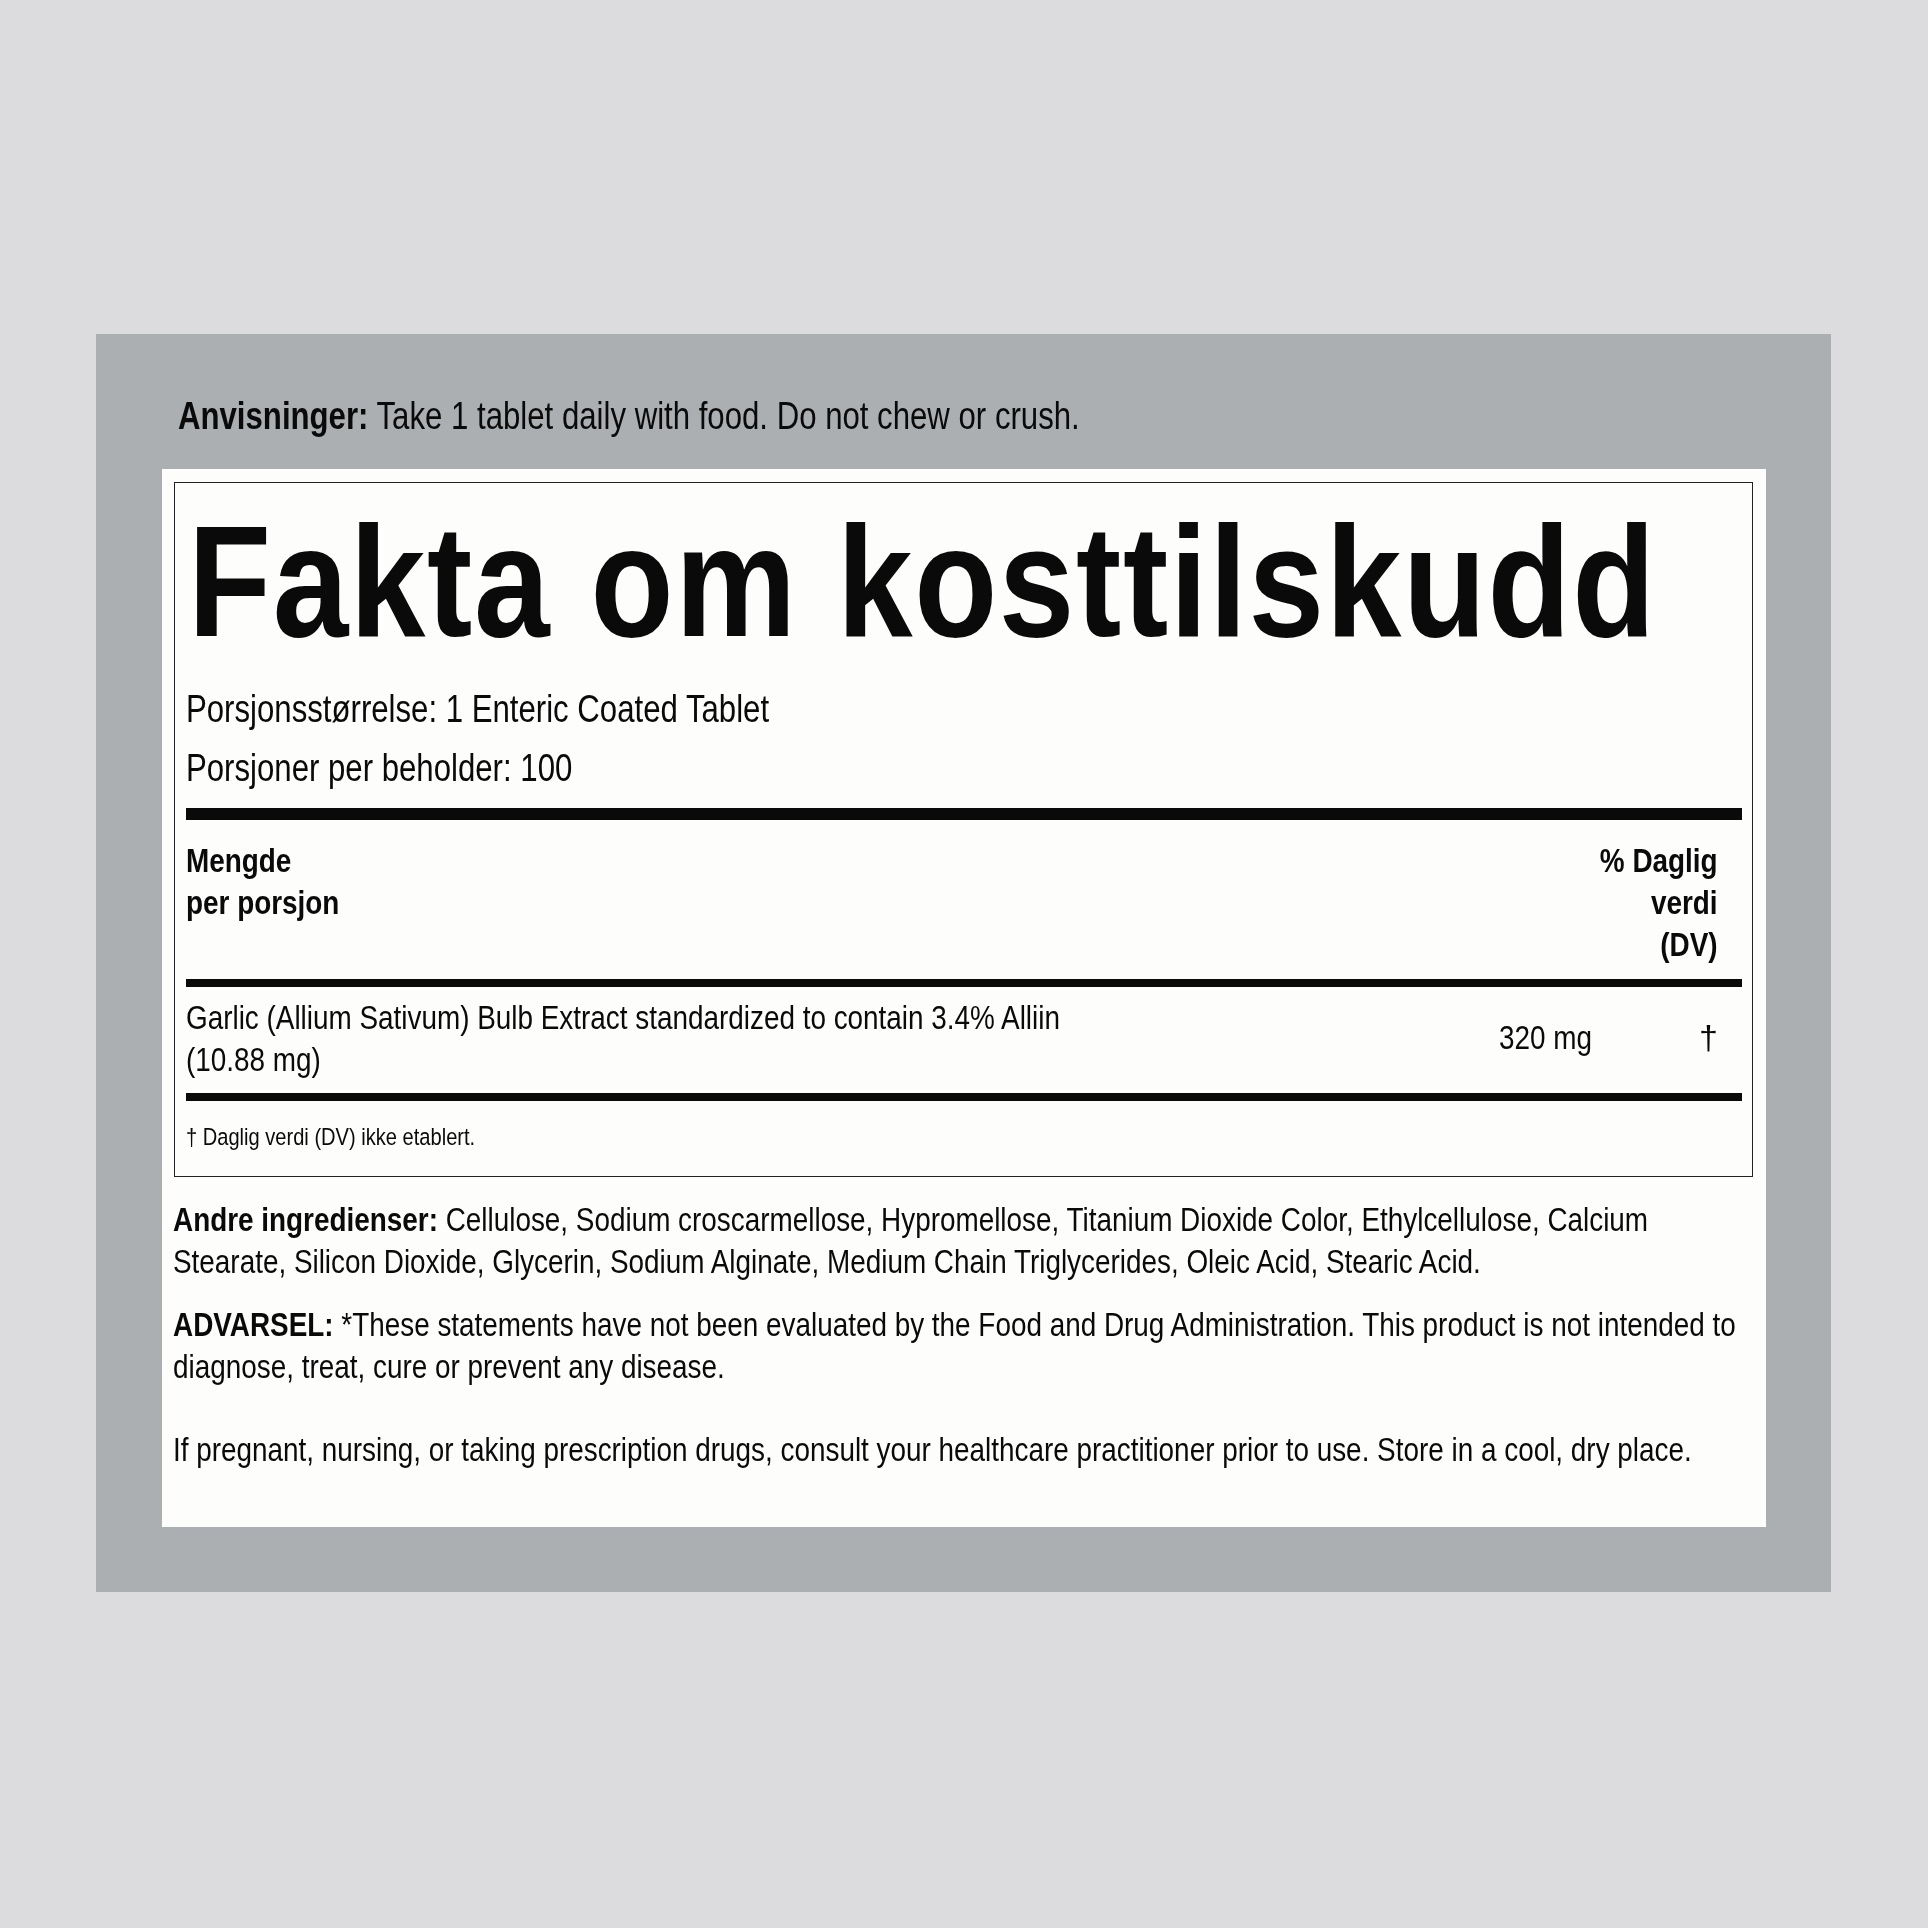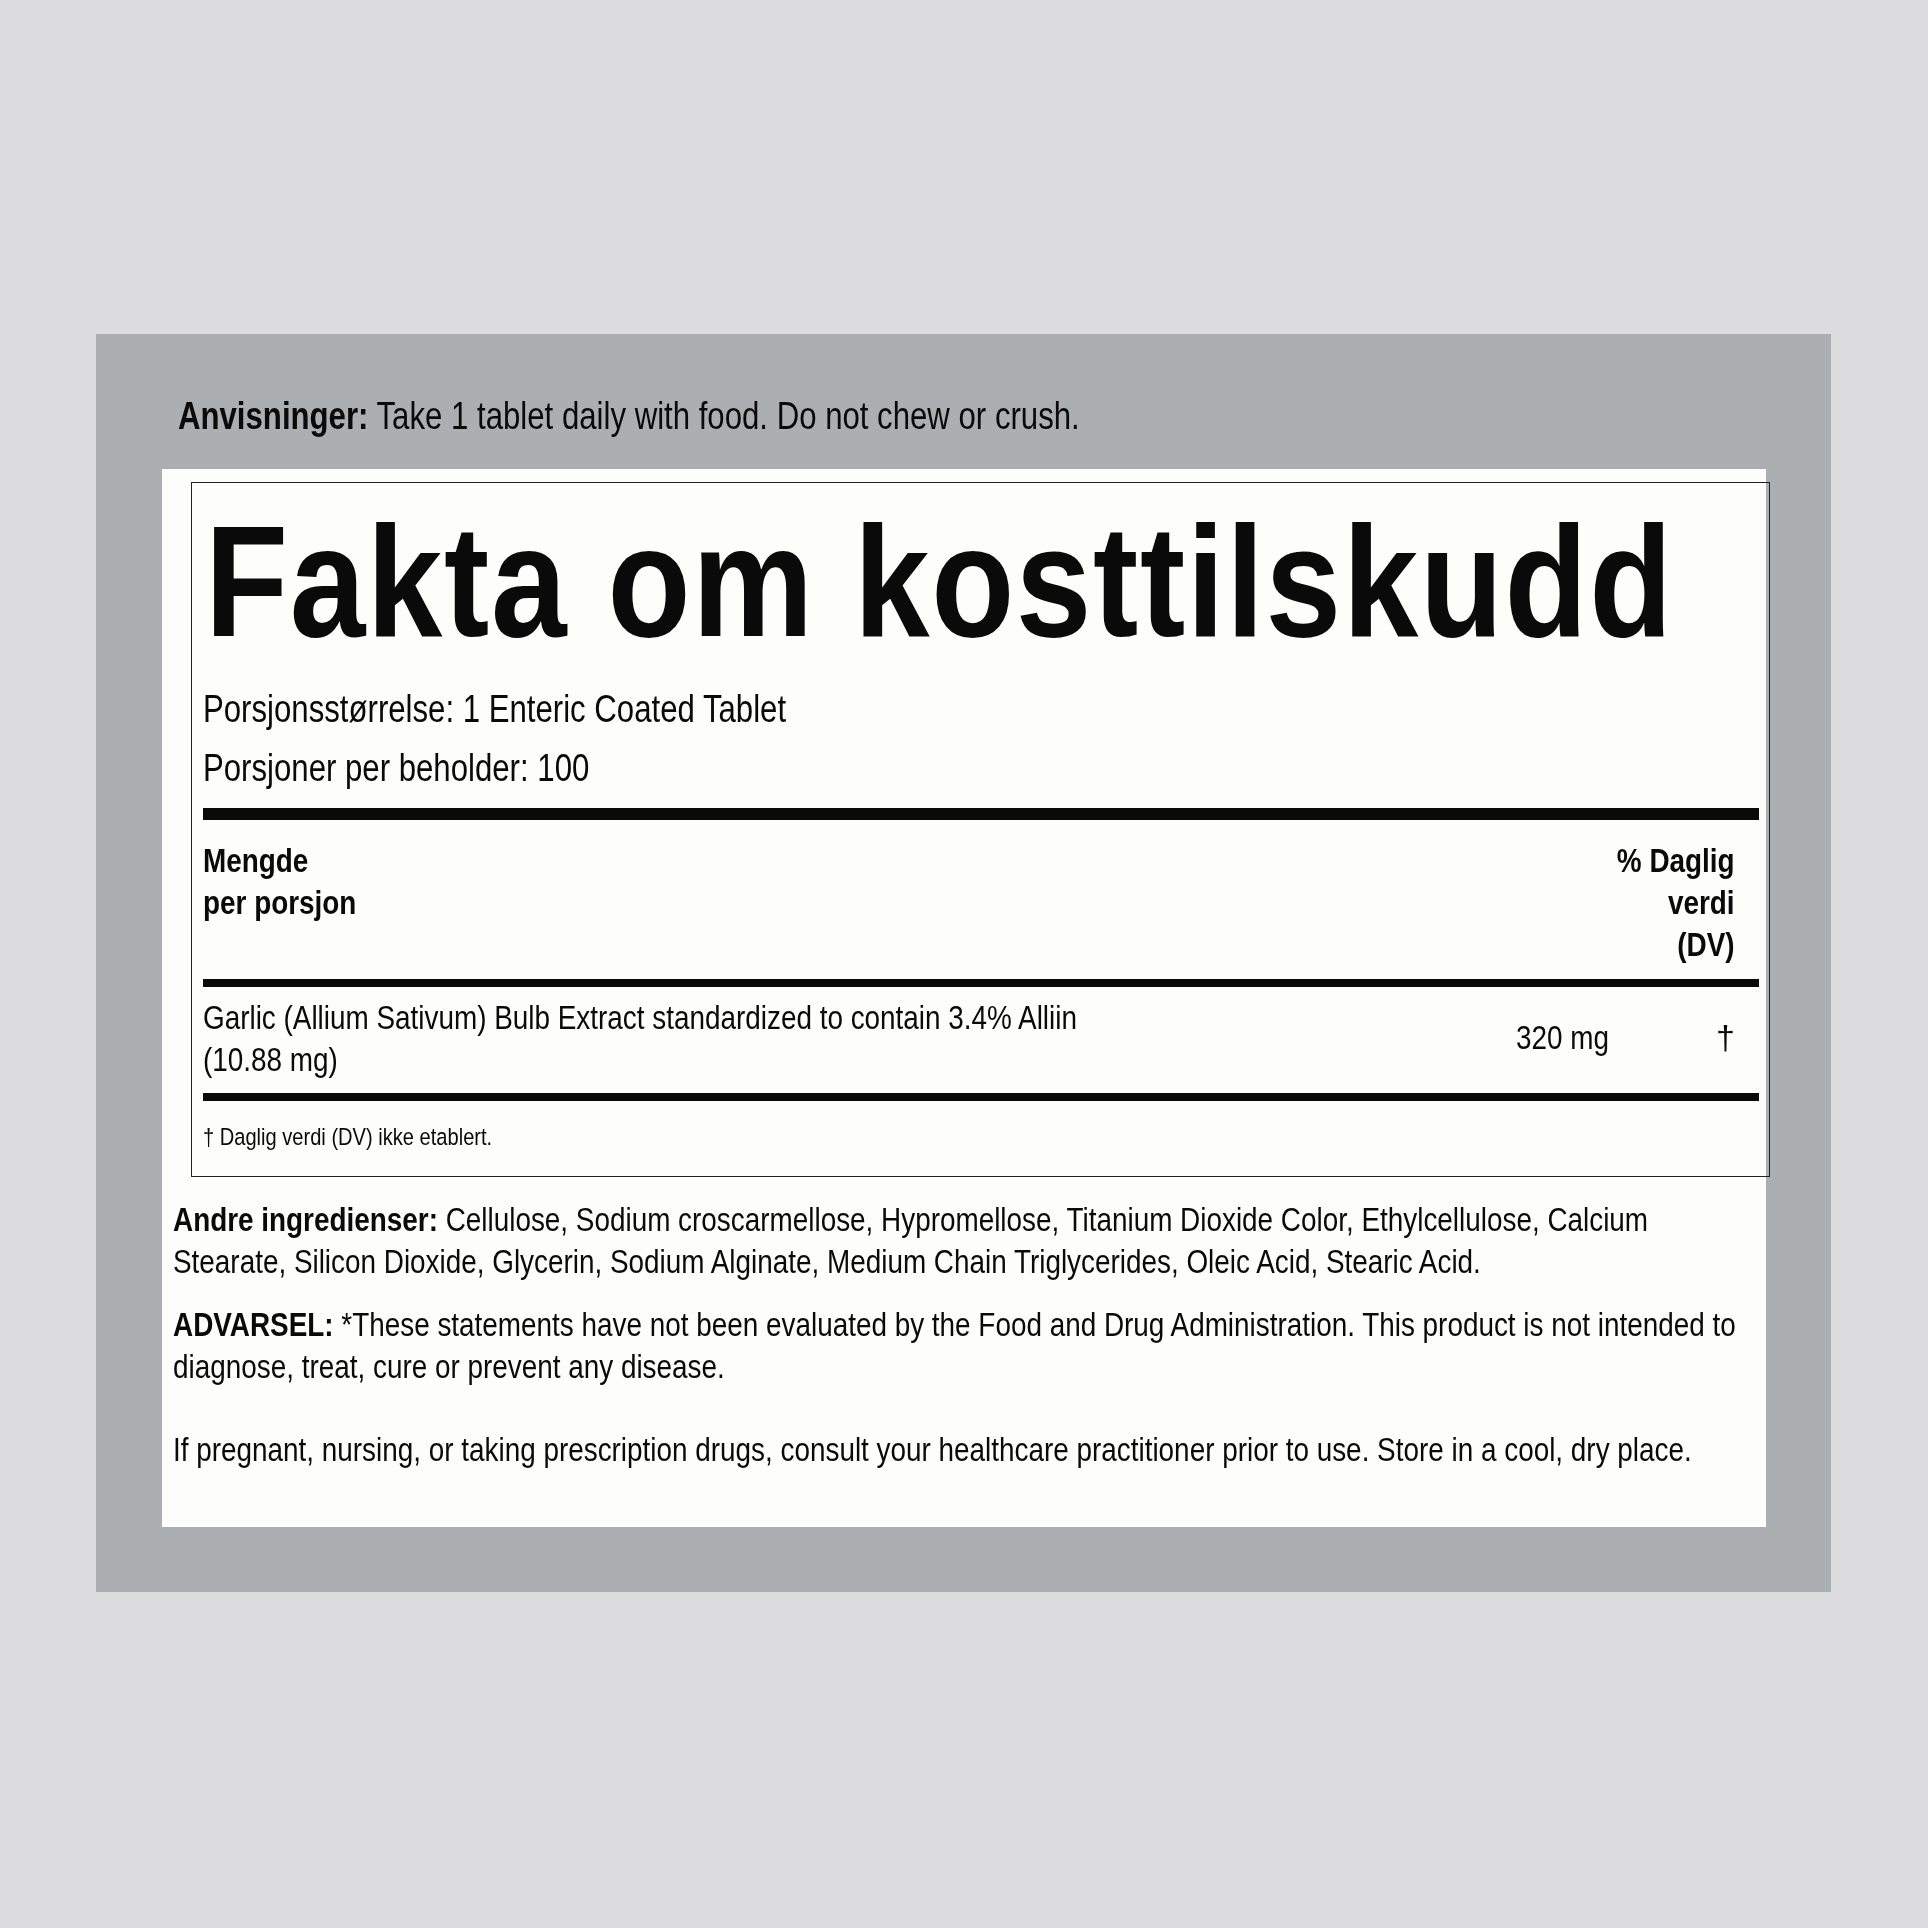--- a/index.html
+++ b/index.html
@@ -1,21 +1,21 @@
 <!DOCTYPE html>
 <html style="font-size:15px"><head>
 <meta charset="utf-8">
 <style>
   html,body{margin:0;padding:0;}
   body{width:1928px;height:1928px;background:#dcdbde;position:relative;overflow:hidden;font-family:"Liberation Sans",sans-serif;color:#0a0a0a;}
   .gray{position:absolute;left:96px;top:334px;width:1735px;height:1258px;background:#abafb2;}
   .directions{position:absolute;left:178px;top:395px;font-size:38px;transform:scaleX(0.82);transform-origin:left top;white-space:nowrap;}
   .b{font-weight:bold;}
   .white{position:absolute;left:162px;top:469px;width:1604px;height:1058px;background:#fdfefc;}
-  .box{position:absolute;left:191px;top:482px;width:1579px;height:695px;border:1.9px solid #222;box-sizing:border-box;}
+  .box{position:absolute;left:174px;top:482px;width:1579px;height:695px;border:1.9px solid #222;box-sizing:border-box;}
   .title{position:absolute;left:13px;top:19px;font-size:158px;font-weight:bold;letter-spacing:1.9px;transform:scaleX(0.86);transform-origin:left top;white-space:nowrap;line-height:1;}
   .line{position:absolute;left:11.3px;font-size:38px;transform:scaleX(0.82);transform-origin:left top;white-space:nowrap;}
   .rule{position:absolute;left:11.3px;width:1556px;background:#0a0a0a;}
   .hdr{position:absolute;font-size:34px;font-weight:bold;line-height:42px;transform:scaleX(0.82);white-space:nowrap;}
   .hdr-left{left:11.3px;top:356px;transform-origin:left top;}
   .hdr-right{right:34px;top:356px;text-align:right;transform-origin:right top;}
   .row-name{position:absolute;left:11.3px;top:513px;font-size:34px;line-height:42px;width:1130px;transform:scaleX(0.82);transform-origin:left top;}
   .row-amt{position:absolute;left:1324px;top:535px;font-size:34px;transform:scaleX(0.82);transform-origin:left top;white-space:nowrap;}
   .row-dv{position:absolute;right:34px;top:535px;font-size:34px;}
   .footnote{position:absolute;left:11.3px;top:640px;font-size:24.5px;transform:scaleX(0.82);transform-origin:left top;white-space:nowrap;}

